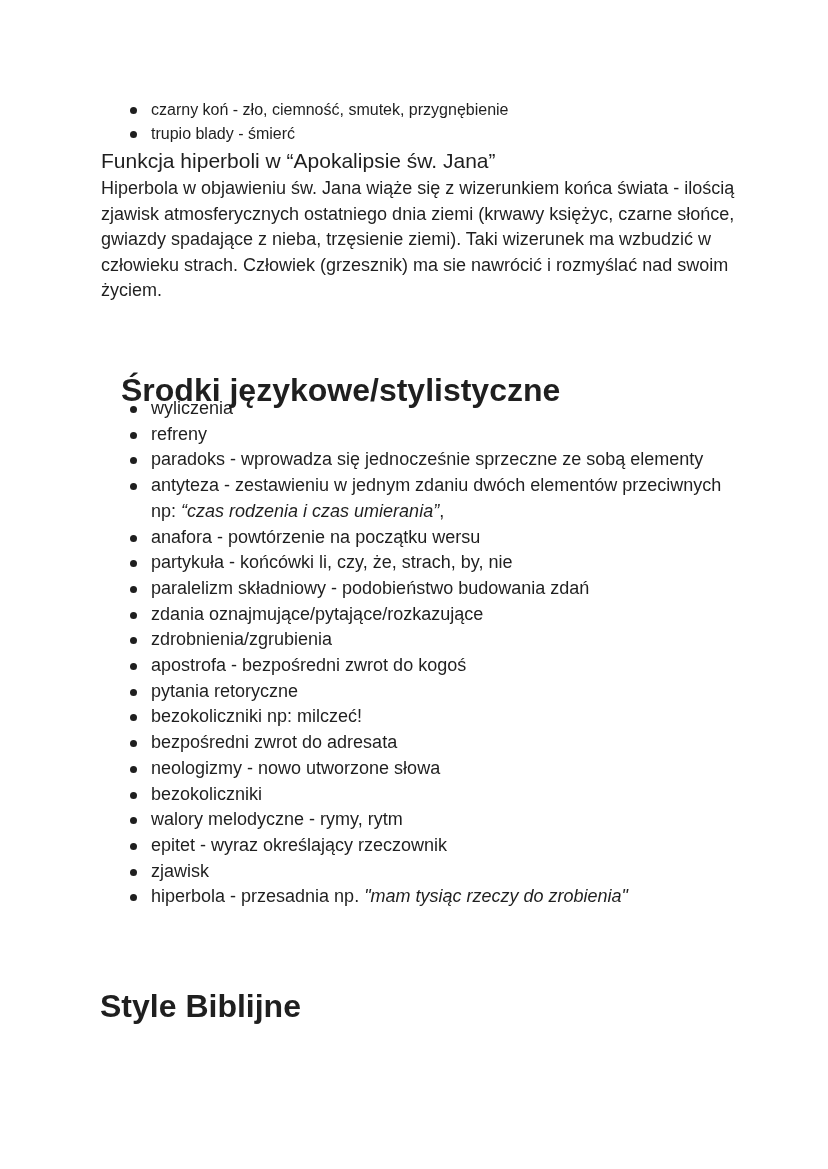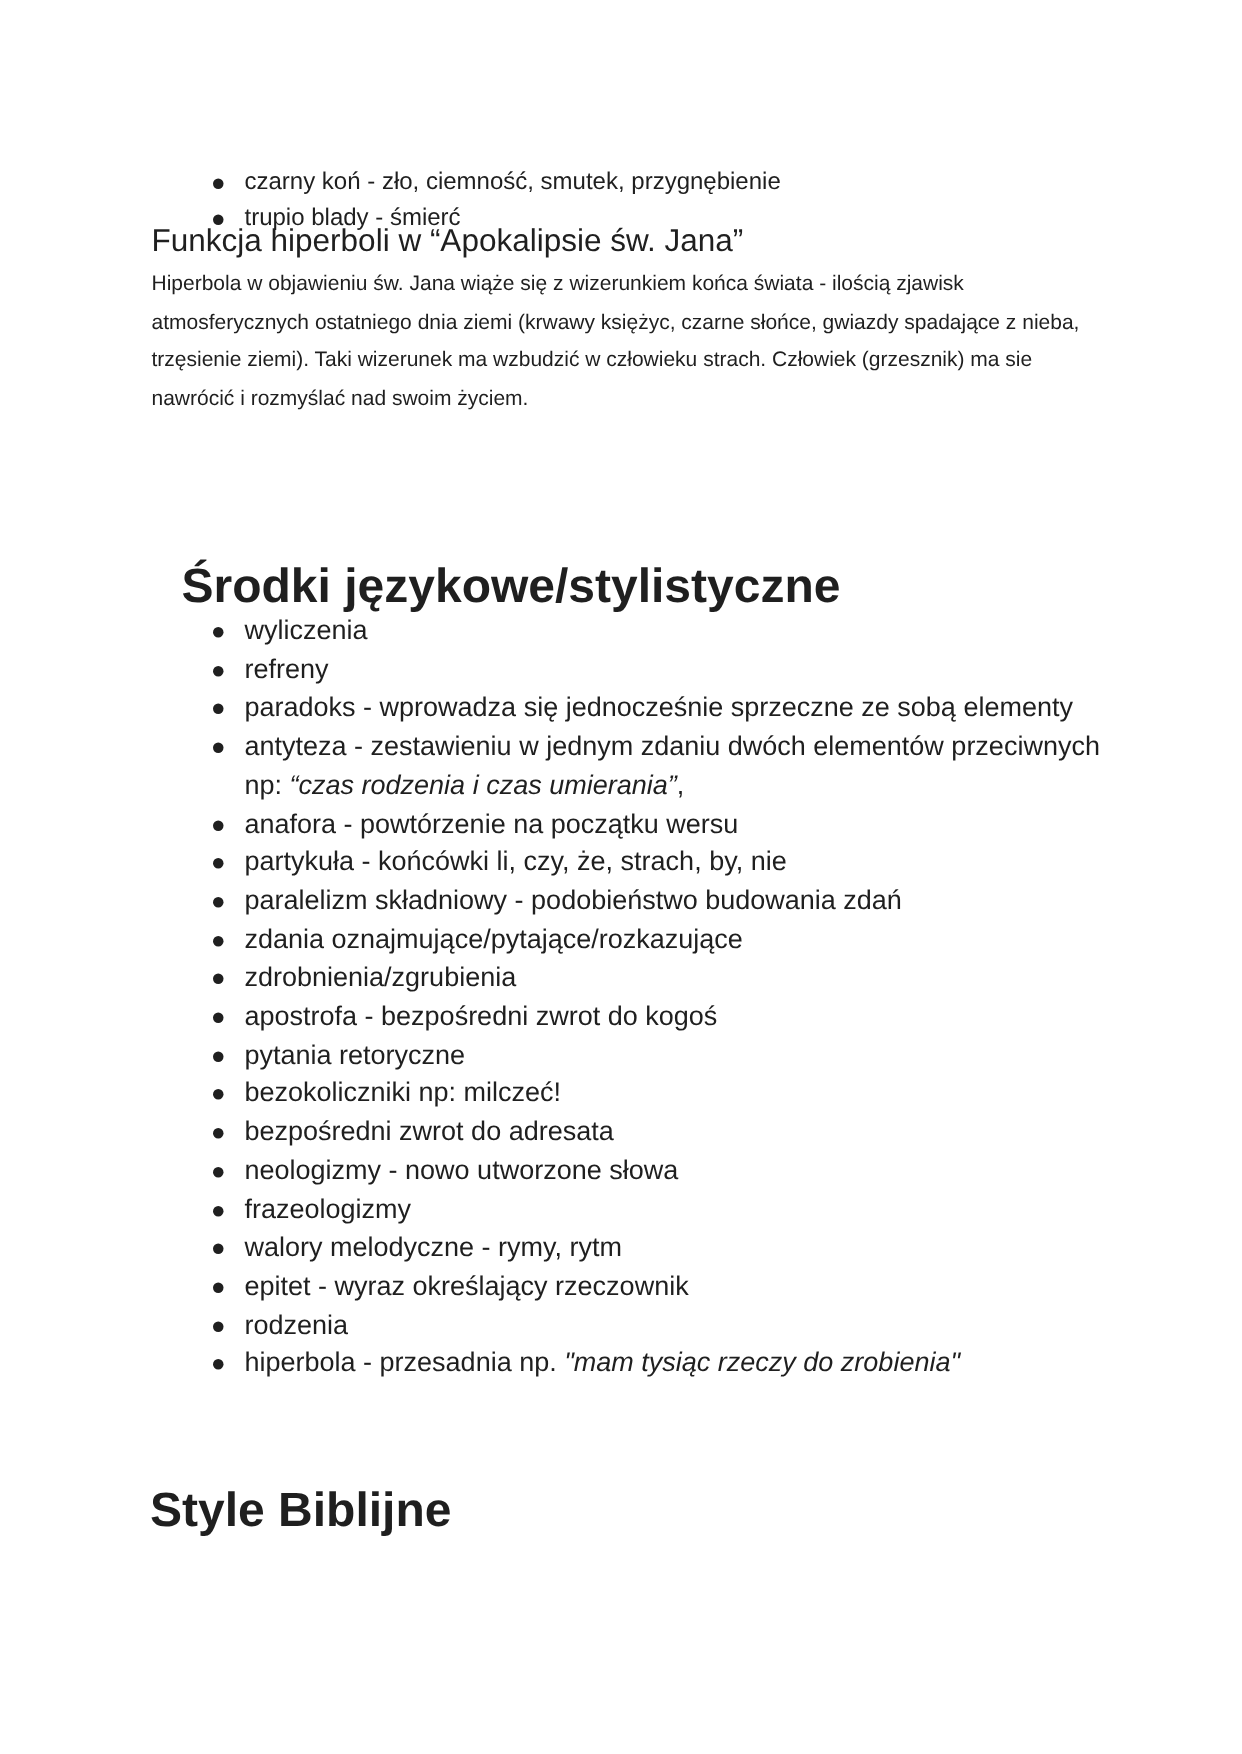--- a/index.html
+++ b/index.html
@@ -1,27 +1,27 @@
 <!DOCTYPE html>
 <html><head>
 <meta charset="utf-8">
 <style>
   html, body { margin: 0; padding: 0; background: #ffffff; }
   body { width: 828px; height: 1169px; position: relative; overflow: hidden;
          font-family: "Liberation Sans", sans-serif; color: #1f1f1f; }
   .page { position: absolute; left: 0; top: 0; width: 828px; height: 1169px; }
-  ul { list-style: none; margin: 12px; padding: 0; }
+  ul { list-style: none; margin: 0; padding: 0; }
   .bullet-list li { position: relative; padding-left: 49px; font-size: 18px; line-height: 25.7px; }
   .bullet-list li::before { content: ""; position: absolute; left: 28px; top: 10px;
          width: 7px; height: 7px; border-radius: 50%; background: #1f1f1f; }
   .list-top { position: absolute; left: 102px; top: 98px; width: 680px; }
   .list-top li { font-size: 16px; line-height: 24px; }
   .list-top li::before { top: 9px; }
   .subheading { position: absolute; left: 101px; top: 147px; font-size: 21px; line-height: 28px; font-weight: normal; margin: 0; }
-  .paragraph { position: absolute; left: 101px; top: 176px; width: 640px; font-size: 14px; line-height: 25.6px; margin: 0; }
+  .paragraph { position: absolute; left: 101px; top: 176px; width: 640px; font-size: 18px; line-height: 25.6px; margin: 0; }
   .heading-1 { position: absolute; left: 105px; top: 354px; font-size: 32px; line-height: 40px; font-weight: bold; margin: 16px; }
   .list-main { position: absolute; left: 102px; top: 396px; width: 640px; }
   .heading-2 { position: absolute; left: 100px; top: 986px; font-size: 32px; line-height: 40px; font-weight: bold; margin: 0; }
   em { font-style: italic; }
 </style>
 </head>
 <body>
 
 <div class="page">
 
@@ -44,22 +44,22 @@
       <li><span>anafora - powtórzenie na początku wersu</span></li>
       <li><span>partykuła - końcówki li, czy, że, strach, by, nie</span></li>
       <li><span>paralelizm składniowy - podobieństwo budowania zdań</span></li>
       <li><span>zdania oznajmujące/pytające/rozkazujące</span></li>
       <li><span>zdrobnienia/zgrubienia</span></li>
       <li><span>apostrofa - bezpośredni zwrot do kogoś</span></li>
       <li><span>pytania retoryczne</span></li>
       <li><span>bezokoliczniki np: milczeć!</span></li>
       <li><span>bezpośredni zwrot do adresata</span></li>
       <li><span>neologizmy - nowo utworzone słowa</span></li>
-      <li><span>frazeologizmy</span></li>
+      <li><span>bezokoliczniki</span></li>
       <li><span>walory melodyczne - rymy, rytm</span></li>
       <li><span>epitet - wyraz określający rzeczownik</span></li>
-      <li><span>rodzenia</span></li>
+      <li><span>zjawisk</span></li>
       <li><span>hiperbola - przesadnia np. </span><em>"mam tysiąc rzeczy do zrobienia"</em></li>
     </ul>
 
   <h1 class="heading-2">Style Biblijne</h1>
 
 </div>
 
 </body></html>

